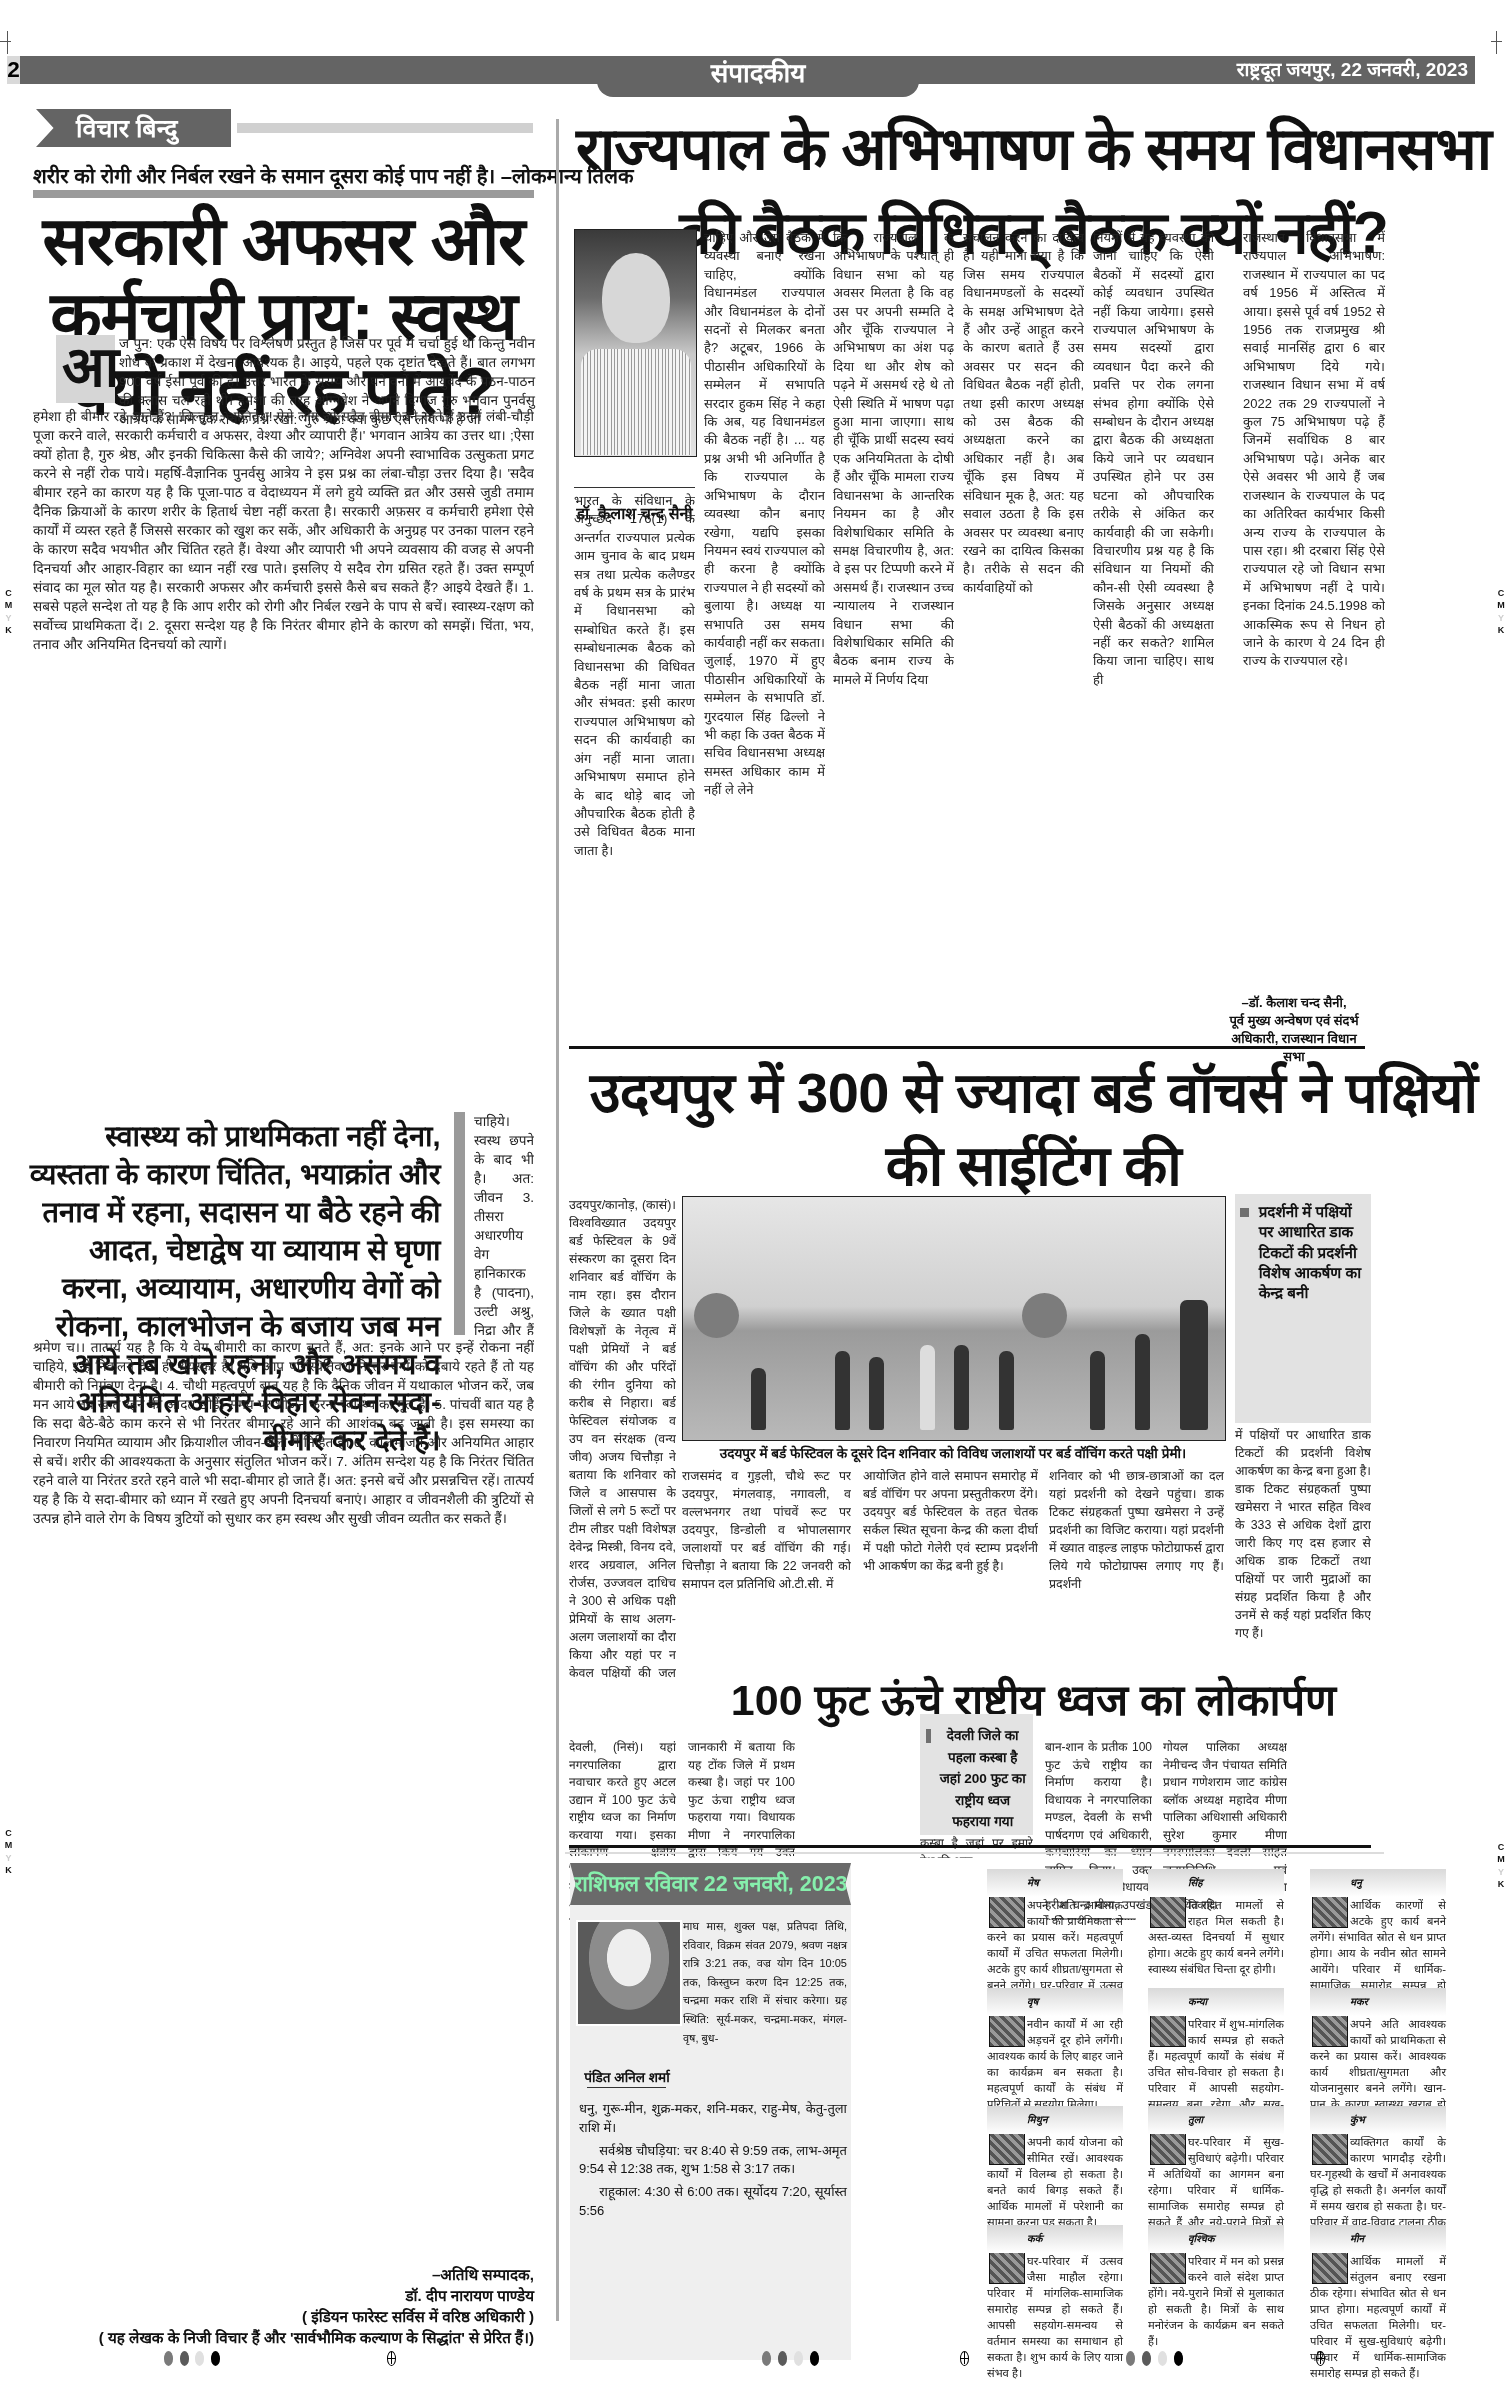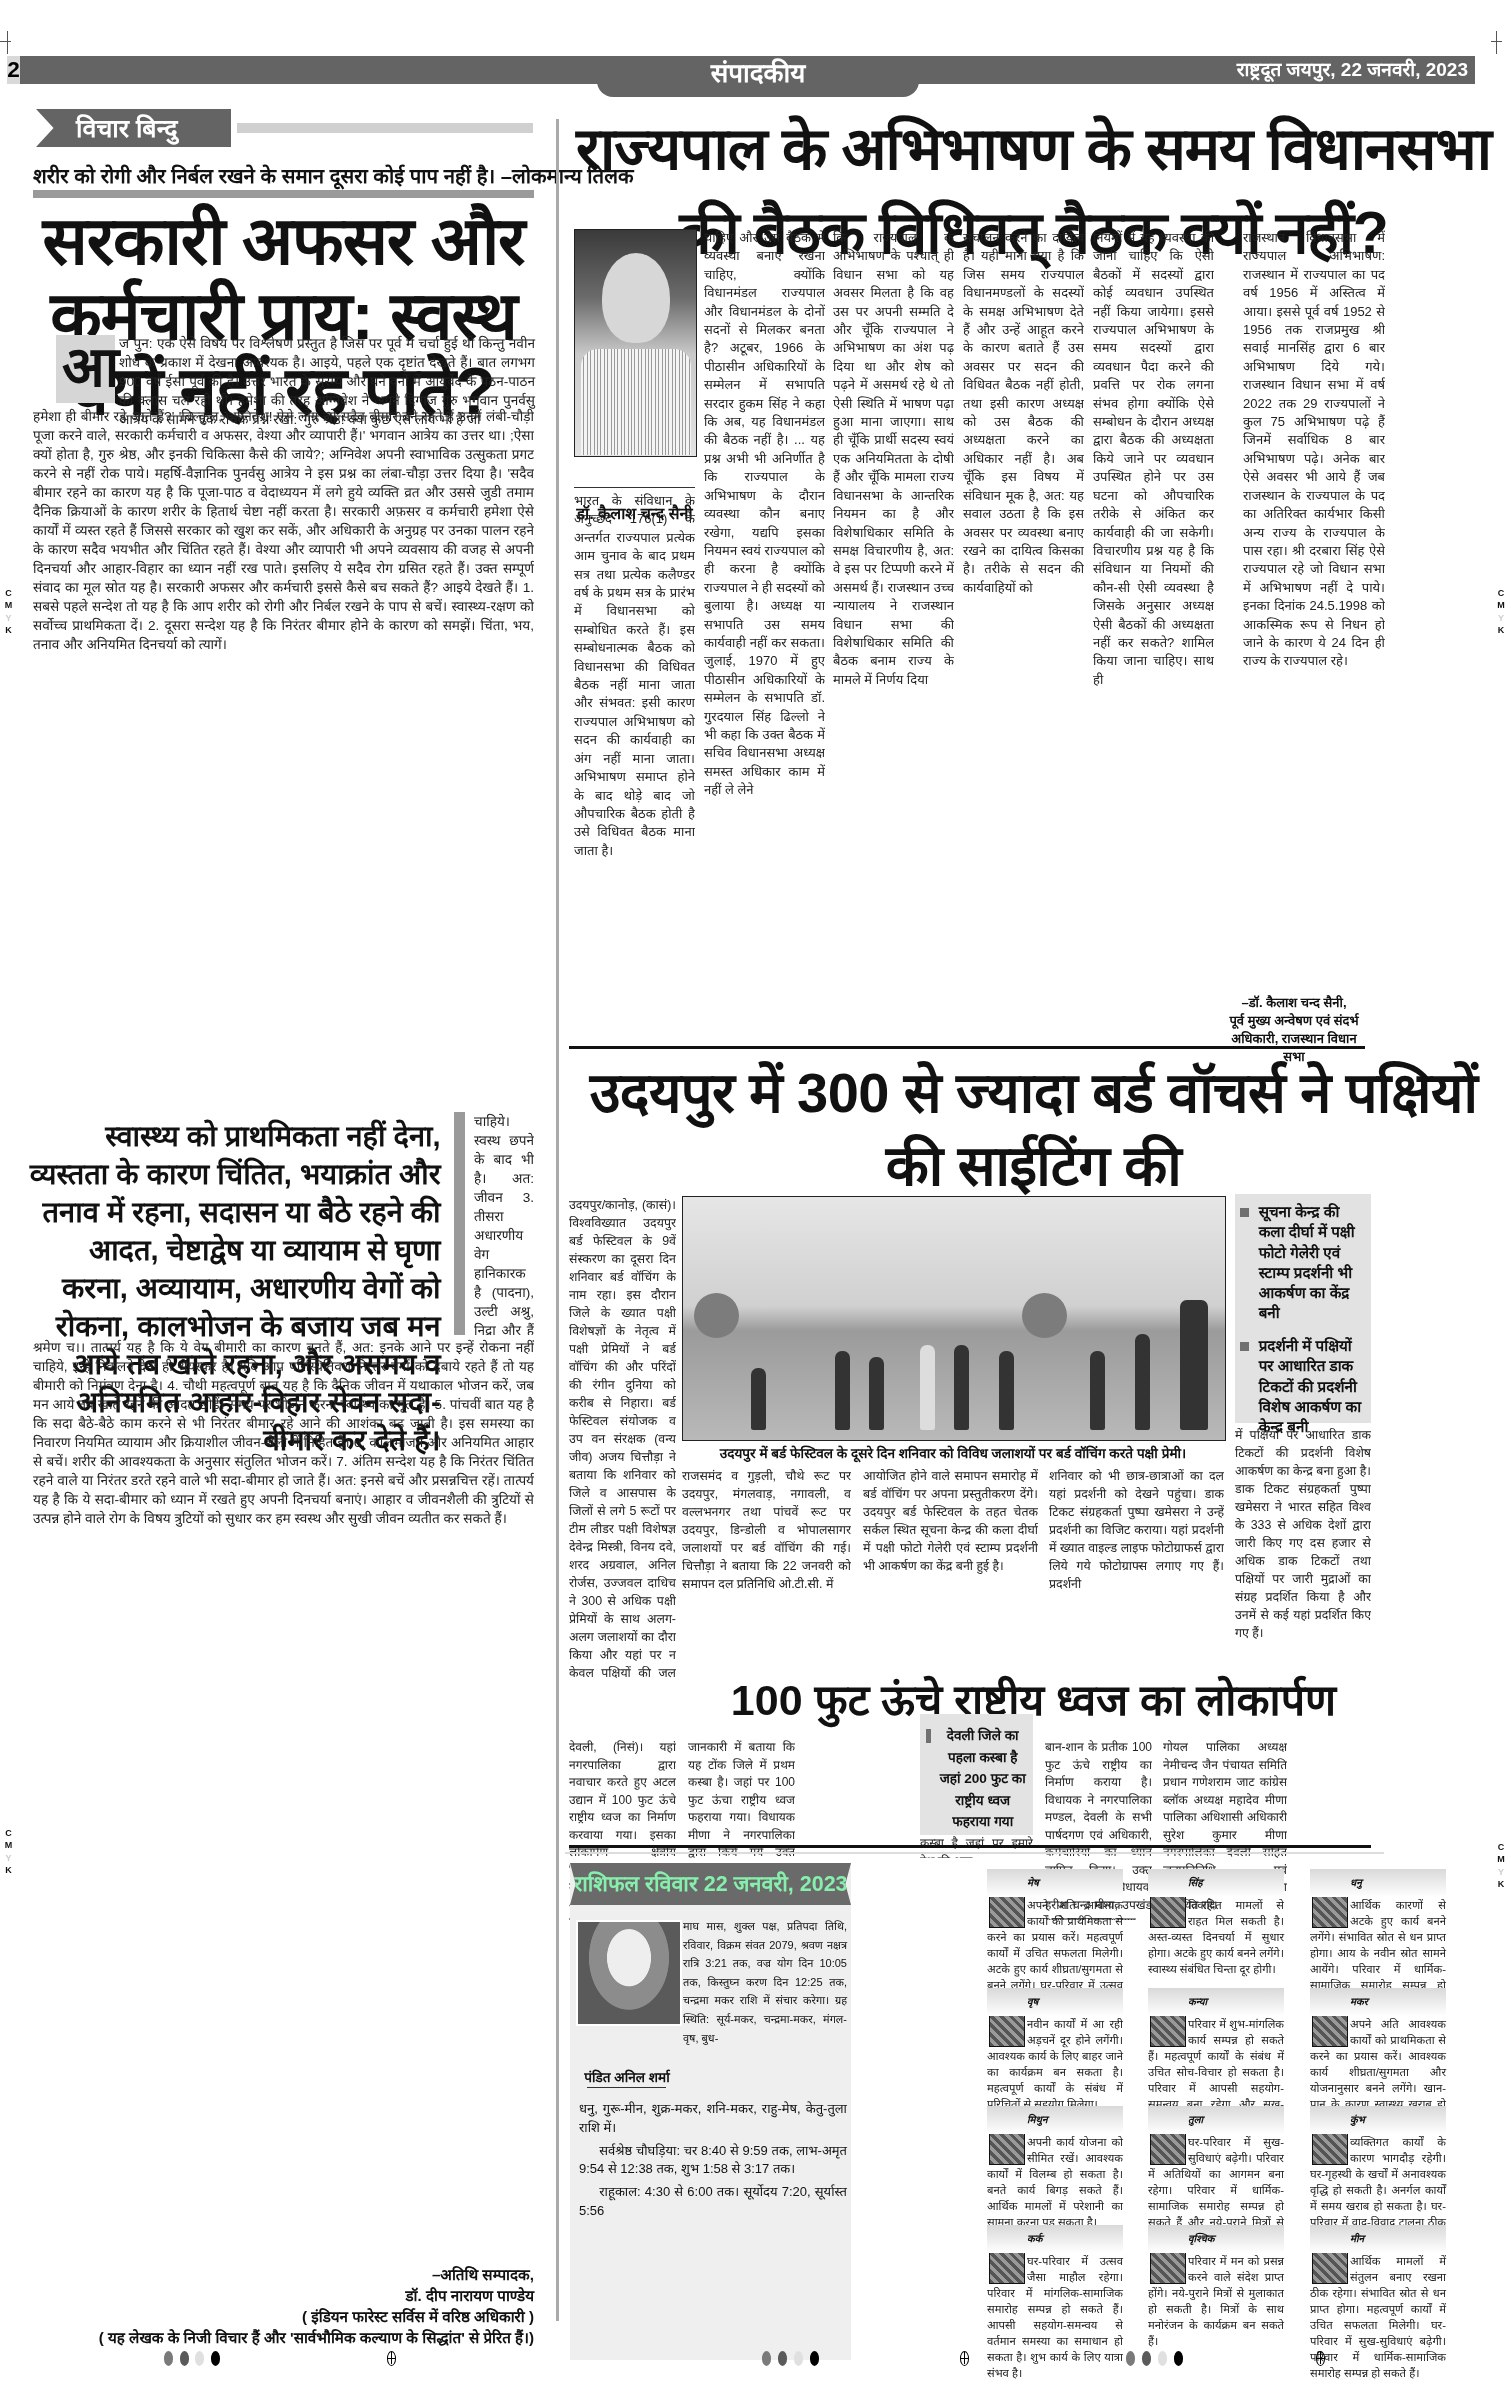--- a/index.html
+++ b/index.html
@@ -163,24 +163,20 @@
   <div class="person" style="left:316px;height:79px;"></div>
   <div class="person" style="left:407px;height:79px;"></div>
   <div class="person" style="left:452px;height:96px;"></div>
   <div class="person" style="left:497px;height:130px;width:28px;"></div>
 </div>
 <div id="bird-caption" class="abs">उदयपुर में बर्ड फेस्टिवल के दूसरे दिन शनिवार को विविध जलाशयों पर बर्ड वॉचिंग करते पक्षी प्रेमी।</div>
 <div id="bird-text-2" class="r-col">राजसमंद व गुड़ली, चौथे रूट पर उदयपुर, मंगलवाड़, नगावली, व वल्लभनगर तथा पांचवें रूट पर उदयपुर, डिन्डोली व भोपालसागर जलाशयों पर बर्ड वॉचिंग की गई। चित्तौड़ा ने बताया कि 22 जनवरी को समापन दल प्रतिनिधि ओ.टी.सी. में</div>
 <div id="bird-text-3" class="r-col">आयोजित होने वाले समापन समारोह में बर्ड वॉचिंग पर अपना प्रस्तुतीकरण देंगे। उदयपुर बर्ड फेस्टिवल के तहत चेतक सर्कल स्थित सूचना केन्द्र की कला दीर्घा में पक्षी फोटो गेलेरी एवं स्टाम्प प्रदर्शनी भी आकर्षण का केंद्र बनी हुई है।</div>
 <div id="bird-text-4" class="r-col">शनिवार को भी छात्र-छात्राओं का दल यहां प्रदर्शनी को देखने पहुंचा। डाक टिकट संग्रहकर्ता पुष्पा खमेसरा ने उन्हें प्रदर्शनी का विजिट कराया। यहां प्रदर्शनी में ख्यात वाइल्ड लाइफ फोटोग्राफर्स द्वारा लिये गये फोटोग्राफ्स लगाए गए हैं। प्रदर्शनी</div>
 <div id="bird-box" class="abs">
-  <div class="bird-bullet">
-    <span class="sq"></span>
-    <span>सूचना केन्द्र की कला दीर्घा में पक्षी फोटो गेलेरी एवं स्टाम्प प्रदर्शनी भी आकर्षण का केंद्र बनी</span>
-  </div>
   <div class="bird-bullet">
     <span class="sq"></span>
     <span>प्रदर्शनी में पक्षियों पर आधारित डाक टिकटों की प्रदर्शनी विशेष आकर्षण का केन्द्र बनी</span>
   </div>
 </div>
 <div id="bird-text-5" class="r-col">में पक्षियों पर आधारित डाक टिकटों की प्रदर्शनी विशेष आकर्षण का केन्द्र बना हुआ है। डाक टिकट संग्रहकर्ता पुष्पा खमेसरा ने भारत सहित विश्व के 333 से अधिक देशों द्वारा जारी किए गए दस हजार से अधिक डाक टिकटों तथा पक्षियों पर जारी मुद्राओं का संग्रह प्रदर्शित किया है और उनमें से कई यहां प्रदर्शित किए गए हैं।</div>
 
 <div id="flag-headline" class="abs">100 फुट ऊंचे राष्ट्रीय ध्वज का लोकार्पण</div>
 <div class="flag-col" style="left:569px;">देवली, (निसं)। यहां नगरपालिका द्वारा नवाचार करते हुए अटल उद्यान में 100 फुट ऊंचे राष्ट्रीय ध्वज का निर्माण करवाया गया। इसका लोकार्पण क्षेत्रीय विधायक हरीश चन्द्र मीणा ने किया। पालिका अधिशासी अधिकारी सुरेश कुमार मीणा ने</div>
 <div class="flag-col" style="left:688px;">जानकारी में बताया कि यह टोंक जिले में प्रथम कस्बा है। जहां पर 100 फुट ऊंचा राष्ट्रीय ध्वज फहराया गया। विधायक मीणा ने नगरपालिका द्वारा किये गये उक्त नवाचार की प्रशंषा करते हुए अपने सम्बोधन में कहा कि टोंक जिले में देवली एक मात्र ऐसा</div>

